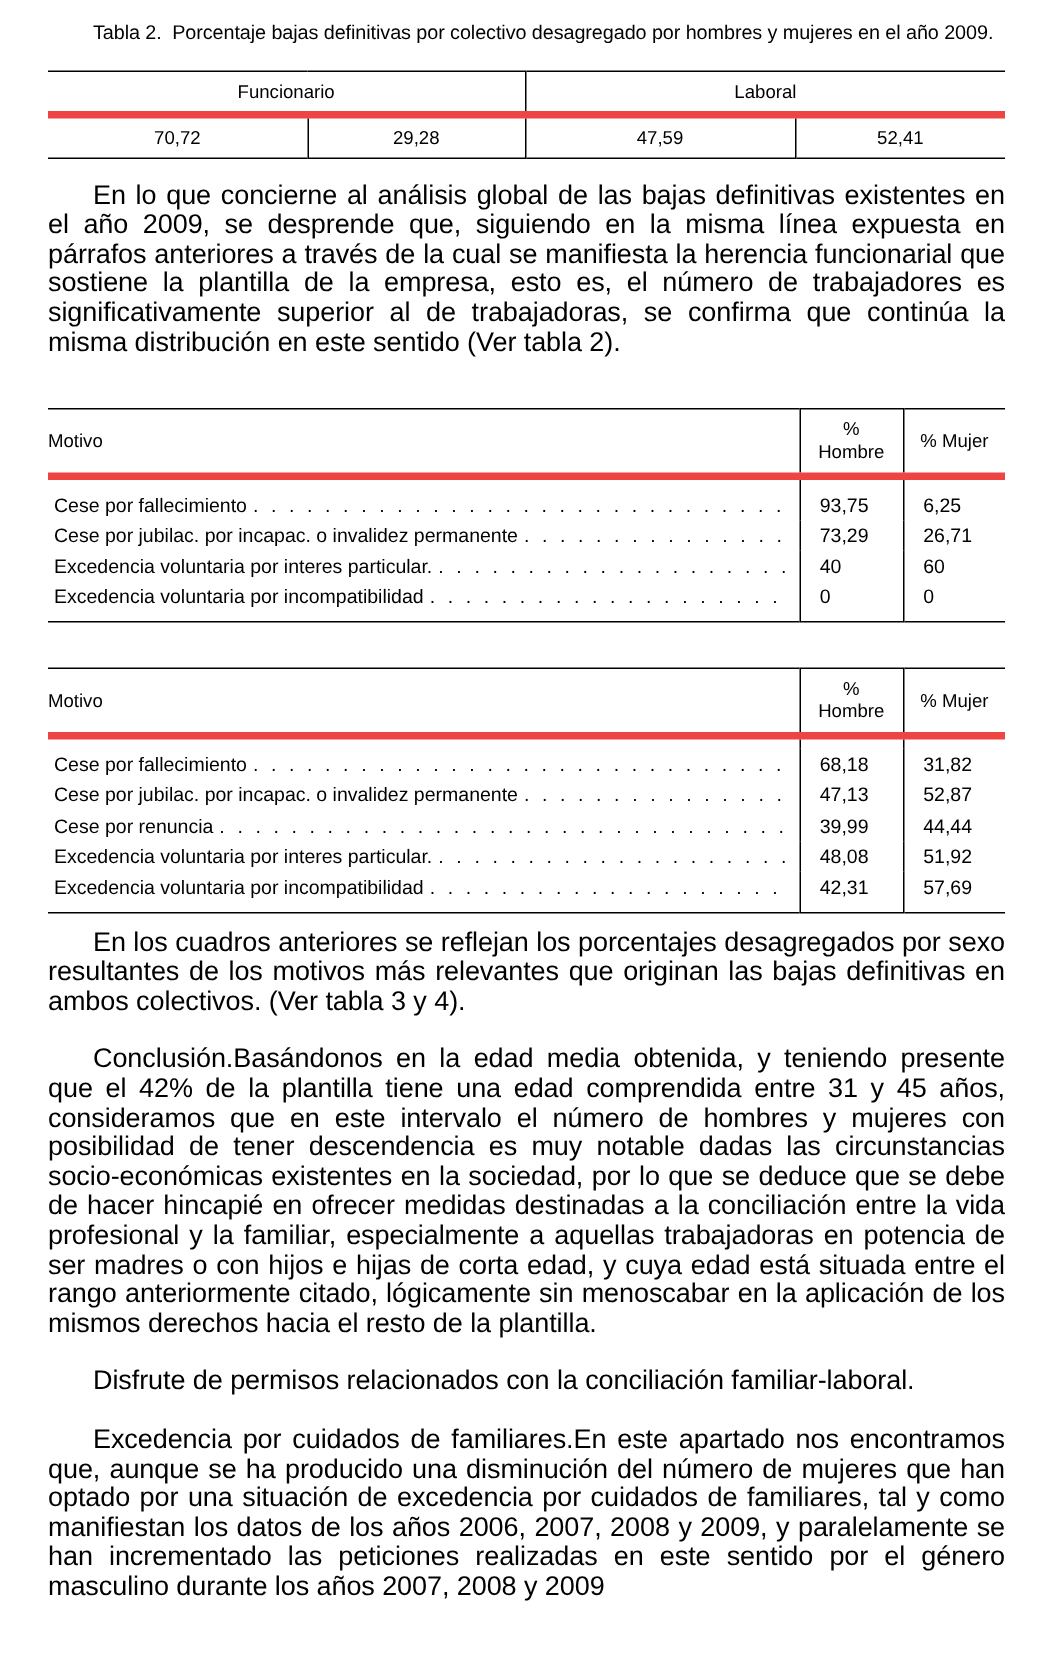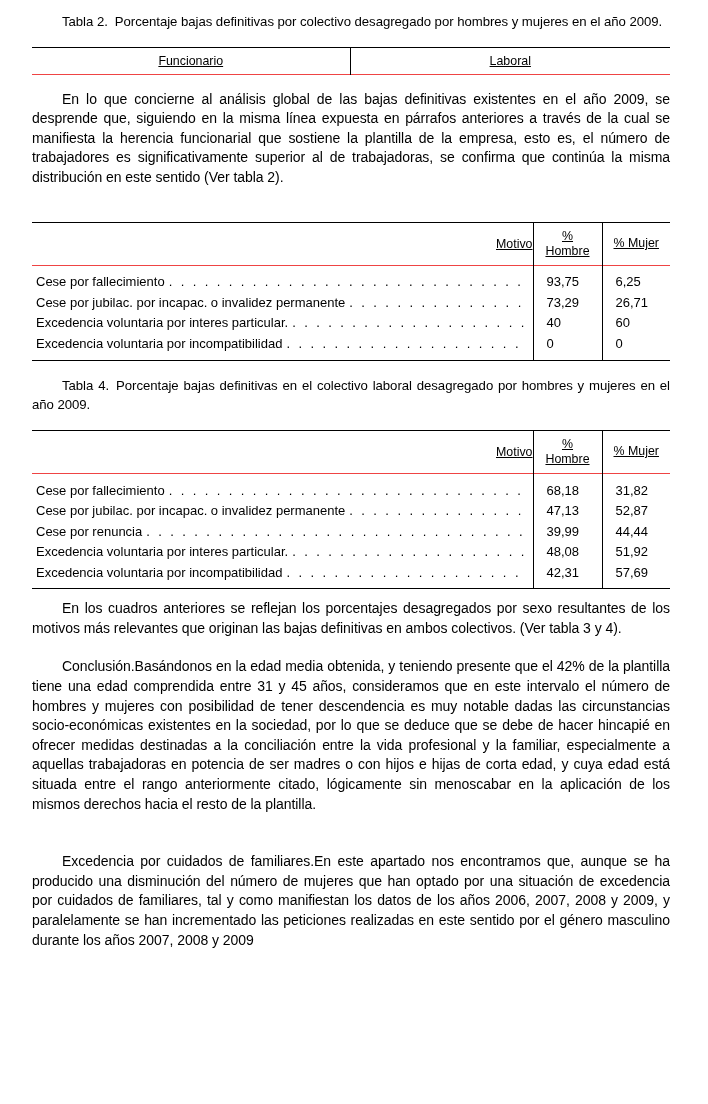--- a/index.html
+++ b/index.html
@@ -26,21 +26,21 @@
   .content {
     position: absolute;
     left: 32px;
     top: 12px;
     width: 638px;
   }
 
   
   p.body {
     margin: 0 0 0 0;
-    font-size: 14px;
+    font-size: 18px;
     line-height: 19.6px;
     text-align: justify;
     text-justify: inter-word;
     letter-spacing: -0.05px;
   }
   p.body.indent { text-indent: 30px; }
   .gap-s  { height: 10px; }
   .gap-m  { height: 15px; }
   .gap-l  { height: 19px; }
   .caption {
@@ -60,31 +60,31 @@
     table-layout: fixed;
     font-size: 12.4px;
   }
   table.doc td, table.doc th {
     padding: 0;
     font-weight: normal;
     vertical-align: middle;
   }
   .rule-top    { border-top: 1.6px solid #000; }
   .rule-bottom { border-bottom: 1.6px solid #000; }
-  .rule-thin   { border-bottom: 1px solid #ef4444; text-decoration: underline; }
+  .rule-thin   { border-bottom: 5px solid #ef4444; }
   .vrule-r     { border-right: 1px solid #000; }
 
   
   #table2 td { text-align: center; height: 26px; }
   #table2 .grouphdr { height: 27px; }
   #table2 .valrow   { height: 29px; }
 
   
   .t34 .hdr-motivo {
-    text-align: right;
+    text-align: left;
     height: 42px;
     font-size: 12.4px;
   }
   .t34 .hdr-pct {
     text-align: center;
     height: 42px;
     font-size: 12.4px;
     line-height: 15px;
   }
   .t34 td.motivo {
@@ -133,20 +133,26 @@
       <colgroup>
         <col style="width:173px">
           <col style="width:145px">
           <col style="width:180px">
           <col style="width:140px">
       </colgroup>
       <tbody>
         <tr class="grouphdr rule-top rule-thin">
           <td colspan="2" class="vrule-r">Funcionario</td>
           <td colspan="2">Laboral</td>
+        </tr>
+        <tr class="valrow rule-bottom">
+          <td class="vrule-r">70,72</td>
+          <td class="vrule-r">29,28</td>
+          <td class="vrule-r">47,59</td>
+          <td>52,41</td>
         </tr>
       </tbody>
     </table>
 
     <div class="gap-m"></div>
 
     <p class="body indent">En lo que concierne al análisis global de las bajas definitivas existentes en el año 2009, se desprende que, siguiendo en la misma línea expuesta en párrafos anteriores a través de la cual se manifiesta la herencia funcionarial que sostiene la plantilla de la empresa, esto es, el número de trabajadores es significativamente superior al de trabajadoras, se confirma que continúa la misma distribución en este sentido (Ver tabla 2).</p>
 
     <div class="gap-l"></div>
 
@@ -216,21 +222,20 @@
         <tr class="spacer-bot rule-bottom">
           <td class="vrule-r"></td>
           <td class="vrule-r"></td>
           <td></td>
         </tr>
       </tbody>
     </table>
 
     <div class="gap-m"></div>
 
-    <p class="caption"><span>Tabla 4.</span><span class="sp"></span><span>Porcentaje bajas definitivas en el colectivo laboral desagregado por hombres y mujeres en el año 2009.</span></p>
 
     <div class="gap-m"></div>
 
     <table class="doc t34" id="table4">
       <colgroup>
         <col style="width:501px">
           <col style="width:69px">
           <col style="width:68px">
       </colgroup>
       <tbody>
@@ -308,19 +313,20 @@
     <div class="gap-s"></div>
 
     <p class="body indent">En los cuadros anteriores se reflejan los porcentajes desagregados por sexo resultantes de los motivos más relevantes que originan las bajas definitivas en ambos colectivos. (Ver tabla 3 y 4).</p>
 
     <div class="gap-l"></div>
 
     <p class="body indent"><span>Conclusión.</span><span class="sp"></span><span>Basándonos en la edad media obtenida, y teniendo presente que el 42% de la plantilla tiene una edad comprendida entre 31 y 45 años, consideramos que en este intervalo el número de hombres y mujeres con posibilidad de tener descendencia es muy notable dadas las circunstancias socio-económicas existentes en la sociedad, por lo que se deduce que se debe de hacer hincapié en ofrecer medidas destinadas a la conciliación entre la vida profesional y la familiar, especialmente a aquellas trabajadoras en potencia de ser madres o con hijos e hijas de corta edad, y cuya edad está situada entre el rango anteriormente citado, lógicamente sin menoscabar en la aplicación de los mismos derechos hacia el resto de la plantilla.</span></p>
 
     <div class="gap-l"></div>
 
+    <p class="body indent">Disfrute de permisos relacionados con la conciliación familiar-laboral.</p>
 
     <div class="gap-l"></div>
 
     <p class="body indent"><span>Excedencia por cuidados de familiares.</span><span class="sp"></span><span>En este apartado nos encontramos que, aunque se ha producido una disminución del número de mujeres que han optado por una situación de excedencia por cuidados de familiares, tal y como manifiestan los datos de los años 2006, 2007, 2008 y 2009, y paralelamente se han incrementado las peticiones realizadas en este sentido por el género masculino durante los años 2007, 2008 y 2009</span></p>
 
   </div>
 </div>
 
 </body></html>

